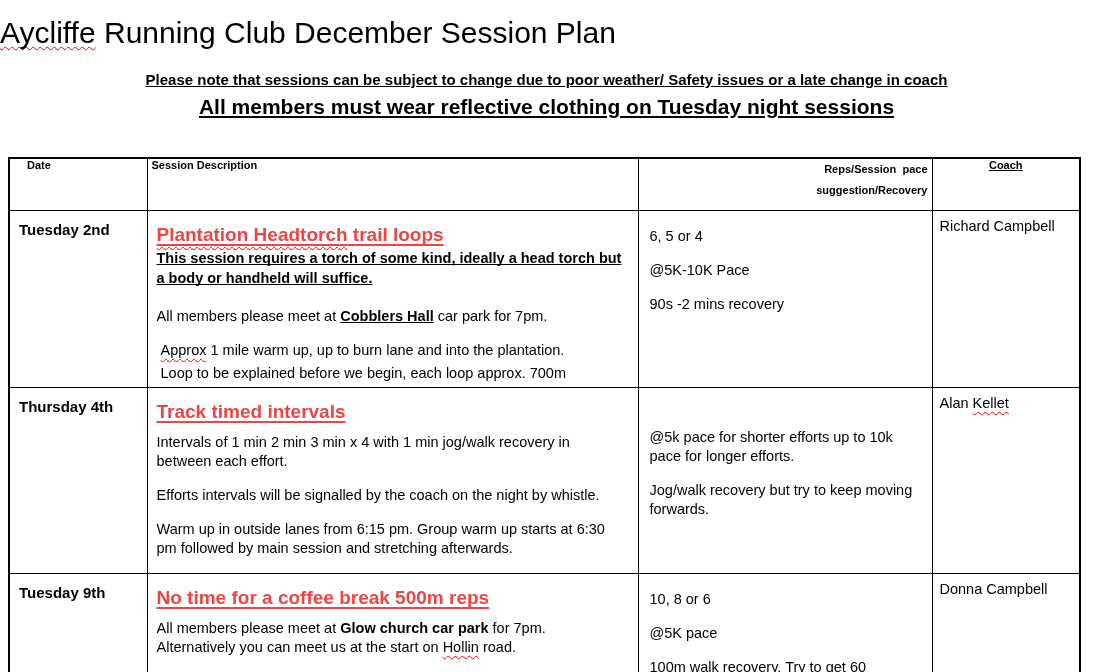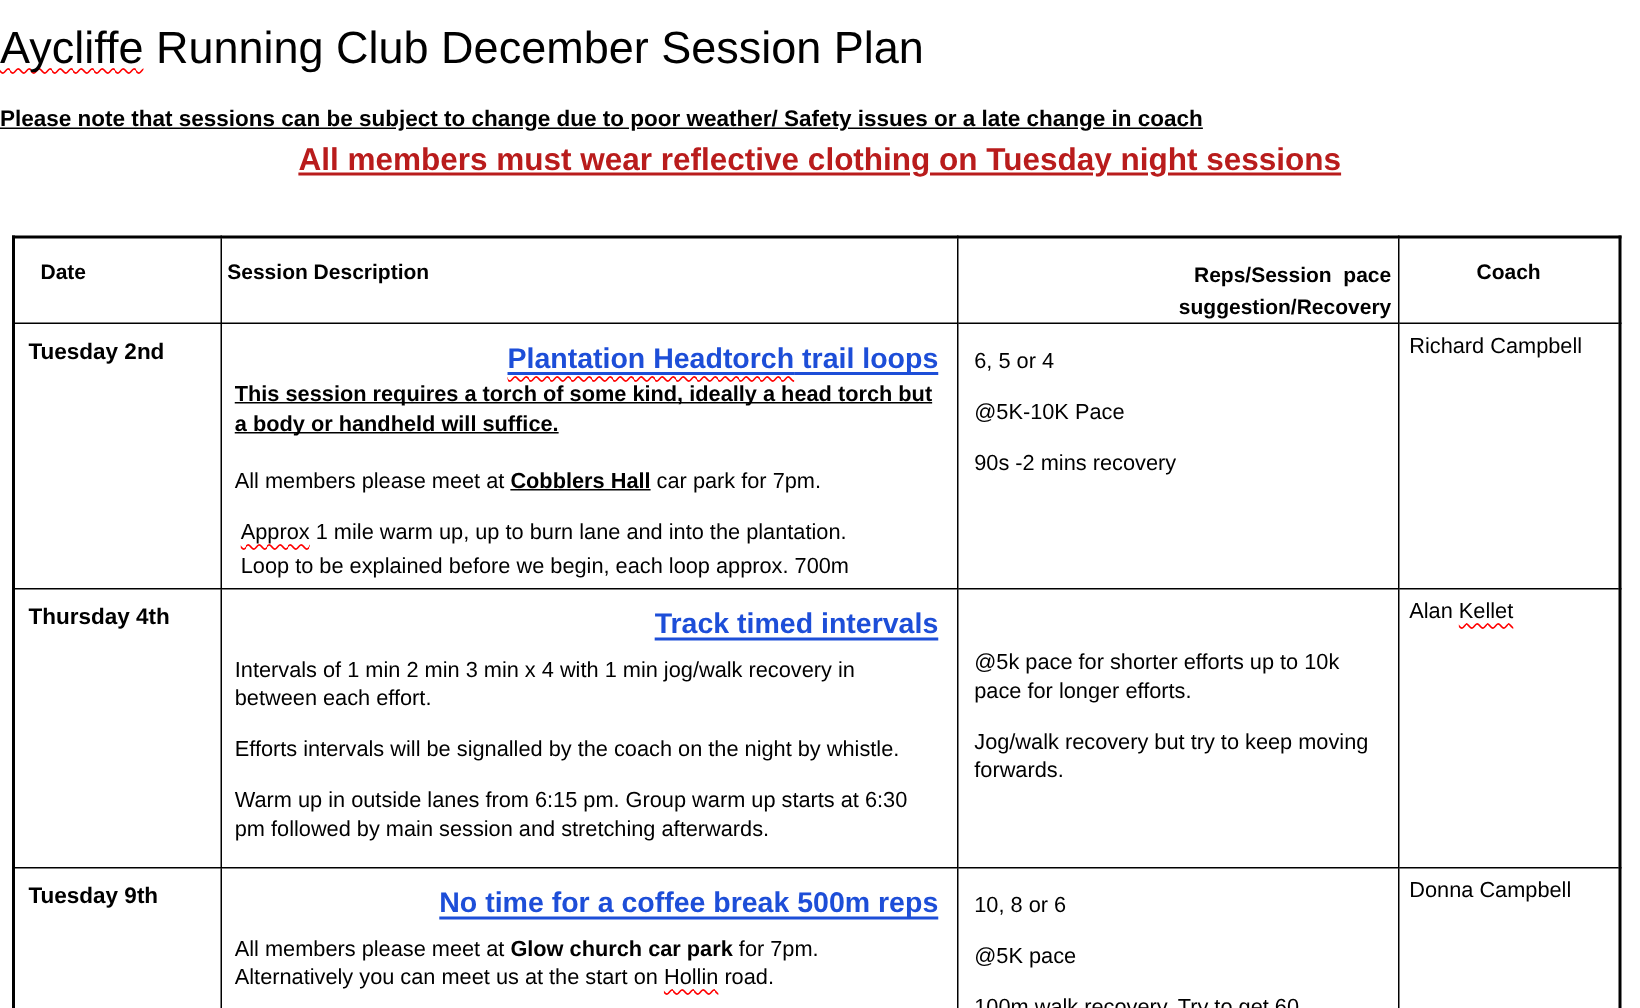--- a/index.html
+++ b/index.html
@@ -6,26 +6,26 @@
   body{
     width:1093px;height:672px;background:#ffffff;color:#000000;
     font-family:"Liberation Sans","DejaVu Sans",sans-serif;
     overflow:hidden;
   }
   .title{
     font-size:30px;font-weight:400;text-align:left;margin:16px 0 0;
     letter-spacing:0;
   }
   .notice{
-    font-size:15px;font-weight:700;margin:21px 0 0;
+    font-size:15px;font-weight:700;text-align:center;margin:21px 0 0;
     text-decoration:underline;
   }
   .warning{
     font-size:21px;font-weight:700;text-align:center;margin:7px 0 0;
-    color:#b91c1c;text-decoration:underline;
+    color:#000000;text-decoration:underline;
   }
   
   .sq{
     text-decoration-line:underline;text-decoration-style:wavy;
     text-decoration-color:#ff0000;text-decoration-thickness:1px;
     text-underline-offset:3px;text-decoration-skip-ink:none;
   }
   .sq-heading{
     text-decoration-line:underline;text-decoration-style:wavy;
     text-decoration-color:#ff0000;text-decoration-thickness:1px;
@@ -34,36 +34,36 @@
   table{
     border-collapse:collapse;table-layout:fixed;
     width:1071px;margin:38px 0 0 8px;
     border:2px solid #000;
   }
   th,td{border:1px solid #000;vertical-align:top;}
   thead tr{height:52px;}
   tr.r1{height:151px;}
   tr.r2{height:164px;}
   tr.r3{height:137px;}
-  th{font-size:14px;font-weight:700;padding:14px 4px 0;}
+  th{font-size:11px;font-weight:700;padding:0 4px 0;}
   th.h-date{text-align:left;padding-left:17px;}
   th.h-desc{text-align:left;}
   th.h-reps{text-align:right;padding-left:6px;white-space:pre-wrap;line-height:21px;}
-  th.h-coach{text-align:center;}
+  th.h-coach{text-align:center;text-decoration:underline;}
   td{font-size:14.5px;line-height:19px;}
   td.c-date{font-weight:700;font-size:15px;padding:9px 6px 0 9px;}
   td.c-desc{padding:7px 12px 0 9px;}
   td.c-reps{padding:16px 10px 0 11px;}
   td.c-coach{padding:6px 6px 0 7px;font-size:14.5px;margin-top:40px;}
   td.c-reps.reps-offset{padding-top:40px;}
   .session-heading{
-    font-size:19px;font-weight:700;color:#1d4ed8;line-height:24px;
+    font-size:19px;font-weight:700;color:#ef4444;line-height:24px;
     margin:5px 0 9px;
     text-decoration:underline;text-decoration-thickness:2px;
-    text-underline-offset:3px;text-decoration-skip-ink:none;text-align:right;
+    text-underline-offset:3px;text-decoration-skip-ink:none;
   }
   .session-heading.tight{margin-bottom:1px;}
   .torch-note{
     font-weight:700;text-decoration:underline;text-decoration-skip-ink:none;
     margin:0 0 19px;line-height:20px;
   }
   .para{margin:0 0 15px;}
   .line{margin:4px;}
   .bold-underline{font-weight:700;text-decoration:underline;text-decoration-skip-ink:none;}
   .bold{font-weight:700;}

